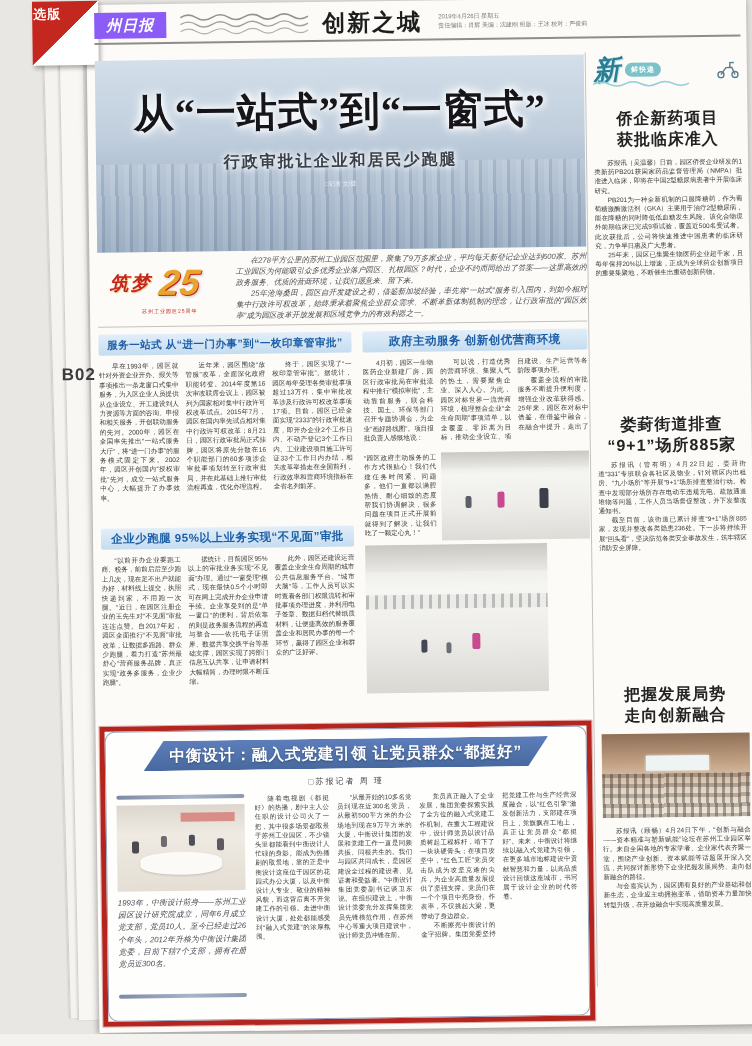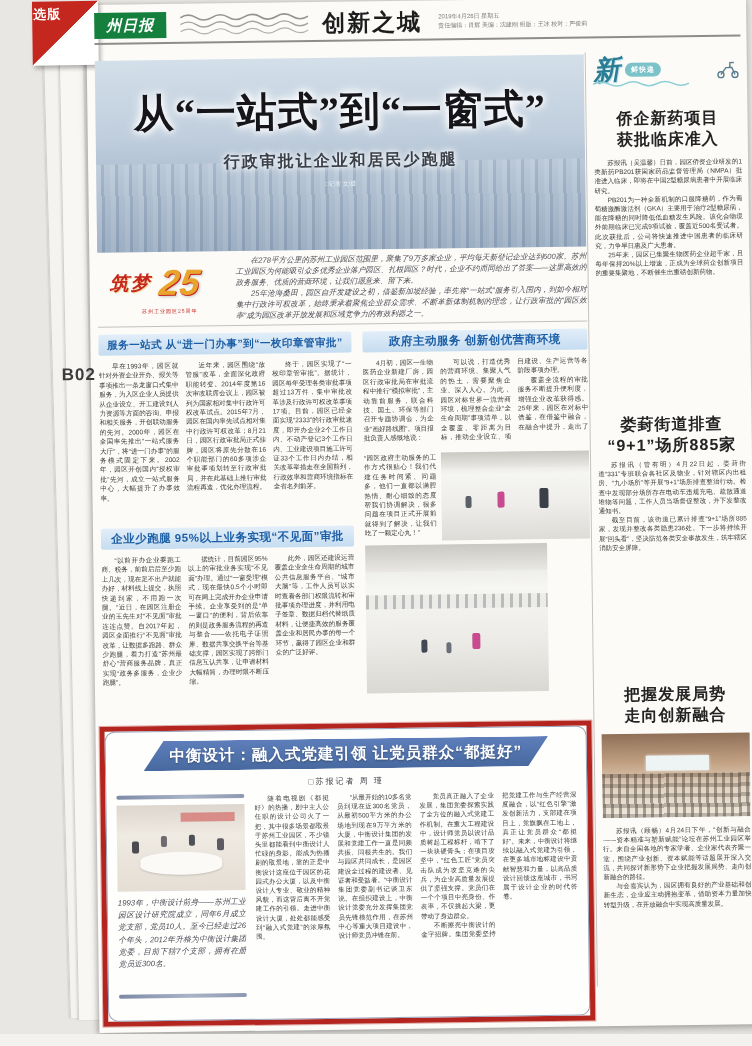--- a/index.html
+++ b/index.html
@@ -17,21 +17,21 @@
 
   
   .paper {
     position:absolute; left:86px; top:5px; width:660px; height:1028px;
     background:#fcfbf8; transform:rotate(-0.75deg); transform-origin:0 0;
     box-shadow:0 3px 8px rgba(0,0,0,.28), -2px 0 4px rgba(0,0,0,.12);
   }
 
   
   .hd { position:absolute; left:8px; right:6px; top:4px; height:36px; border-bottom:2px solid #8f8d89; display:flex; align-items:center; }
-  .masthead { width:72px; height:26px; background:#15803d; color:#fff; font-weight:900; font-style:italic;
+  .masthead { width:72px; height:26px; background:#8b5cf6; color:#fff; font-weight:900; font-style:italic;
     font-size:15px; display:flex; align-items:center; justify-content:center; letter-spacing:1px;
     font-family:"Liberation Serif", serif; overflow:hidden; white-space:nowrap; }
   .waves { margin-left:14px; width:128px; height:24px; color:#95938f; }
   .section-title { margin-left:14px; font-size:23px; font-weight:900; color:#1d1d1d; letter-spacing:2px; }
   .dates { margin-left:16px; font-size:6px; color:#7c7a76; line-height:9px; }
 
   
   .tag { position:absolute; left:-54px; top:-4px; width:66px; height:64px; background:#fff;
     box-shadow:2px 3px 4px rgba(0,0,0,.3); }
   .tag .tri { position:absolute; inset:0; background:linear-gradient(to bottom right,#c3271e 0 49.5%, transparent 50%); }

